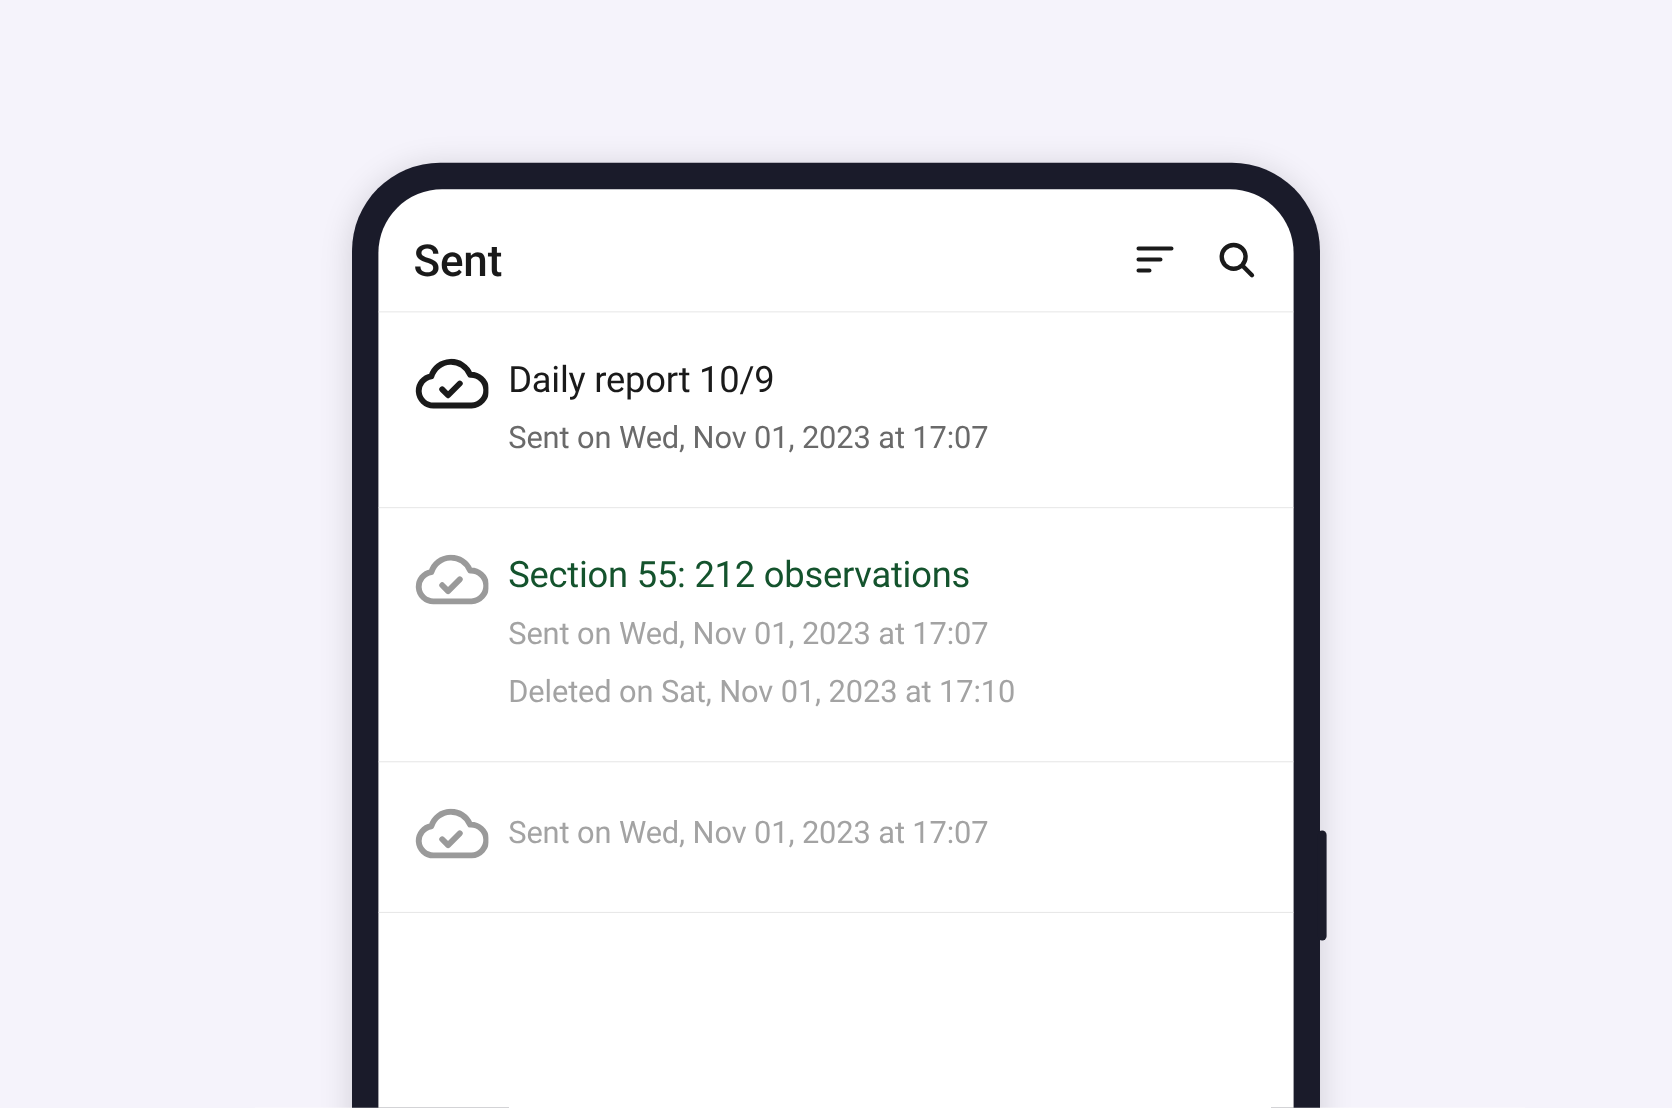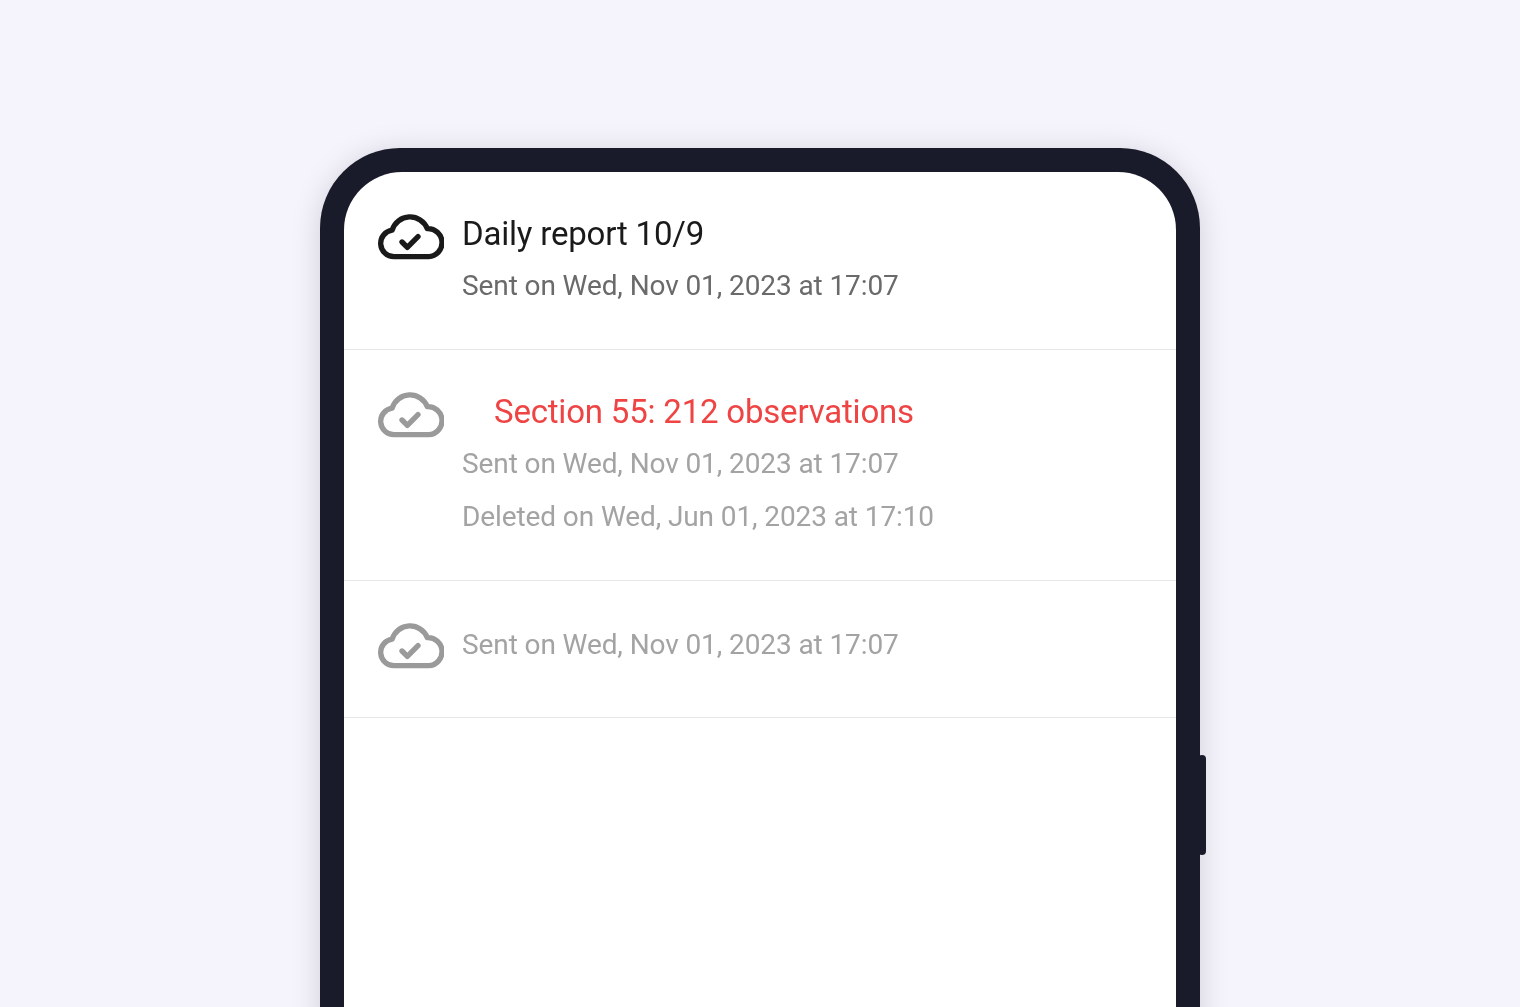--- a/index.html
+++ b/index.html
@@ -106,30 +106,50 @@
       color: #1a1a1a;
       line-height: 1.2;
       letter-spacing: -0.2px;
     }
     .item-sub {
       font-size: 28px;
       color: #6a6a6a;
       line-height: 1.55;
       letter-spacing: -0.1px;
     }
-    .list-item.dimmed .item-title { color: #ef4444; margin-left: 32px; }
+    .list-item.dimmed .item-title { color: #14532d; }
     .list-item.dimmed .item-sub { color: #a3a3a3; }
     .list-item.dimmed svg.cloud-icon path { stroke: #9a9a9a; }
   </style>
 </head>
 <body>
 
 <div class="phone-frame">
   <div class="phone-power-button"></div>
   <div class="phone-screen">
+    <div class="app-header">
+      <div class="app-title">Sent</div>
+      <div class="header-actions">
+        <button class="icon-btn">
+          <span>
+            <svg width="40" height="40" viewBox="0 0 24 24" fill="none">
+              <path d="M3 6h18M3 12h12M3 18h6" stroke="#1a1a1a" stroke-width="2.2" stroke-linecap="round"></path>
+            </svg>
+          </span>
+        </button>
+        <button class="icon-btn">
+          <span>
+            <svg width="40" height="40" viewBox="0 0 24 24" fill="none">
+              <circle cx="10.5" cy="10.5" r="6.5" stroke="#1a1a1a" stroke-width="2.4"></circle>
+              <path d="M15.5 15.5l5 5" stroke="#1a1a1a" stroke-width="2.4" stroke-linecap="round"></path>
+            </svg>
+          </span>
+        </button>
+      </div>
+    </div>
 
     <div class="list">
 
       <div class="list-item">
         <div class="item-icon-wrap">
           <span>
             <svg class="cloud-icon" width="68" height="48" viewBox="0 0 24 18" fill="none">
               <path d="M19 16H6a5 5 0 0 1-.7-9.95A7 7 0 0 1 18.5 5.5 4.5 4.5 0 0 1 19 16z" stroke="#1a1a1a" stroke-width="2" stroke-linejoin="round"></path>
               <path d="M9 10.5l2 2 4-4" stroke="#1a1a1a" stroke-width="2" stroke-linecap="round" stroke-linejoin="round"></path>
             </svg>
@@ -146,21 +166,21 @@
           <span>
             <svg class="cloud-icon" width="68" height="48" viewBox="0 0 24 18" fill="none">
               <path d="M19 16H6a5 5 0 0 1-.7-9.95A7 7 0 0 1 18.5 5.5 4.5 4.5 0 0 1 19 16z" stroke="#1a1a1a" stroke-width="2" stroke-linejoin="round"></path>
               <path d="M9 10.5l2 2 4-4" stroke="#1a1a1a" stroke-width="2" stroke-linecap="round" stroke-linejoin="round"></path>
             </svg>
           </span>
         </div>
         <div class="item-texts">
           <div class="item-title">Section 55: 212 observations</div>
           <div class="item-sub">Sent on Wed, Nov 01, 2023 at 17:07</div>
-          <div class="item-sub">Deleted on Wed, Jun 01, 2023 at 17:10</div>
+          <div class="item-sub">Deleted on Sat, Nov 01, 2023 at 17:10</div>
         </div>
       </div>
 
       <div class="list-item dimmed">
         <div class="item-icon-wrap">
           <span>
             <svg class="cloud-icon" width="68" height="48" viewBox="0 0 24 18" fill="none">
               <path d="M19 16H6a5 5 0 0 1-.7-9.95A7 7 0 0 1 18.5 5.5 4.5 4.5 0 0 1 19 16z" stroke="#1a1a1a" stroke-width="2" stroke-linejoin="round"></path>
               <path d="M9 10.5l2 2 4-4" stroke="#1a1a1a" stroke-width="2" stroke-linecap="round" stroke-linejoin="round"></path>
             </svg>

